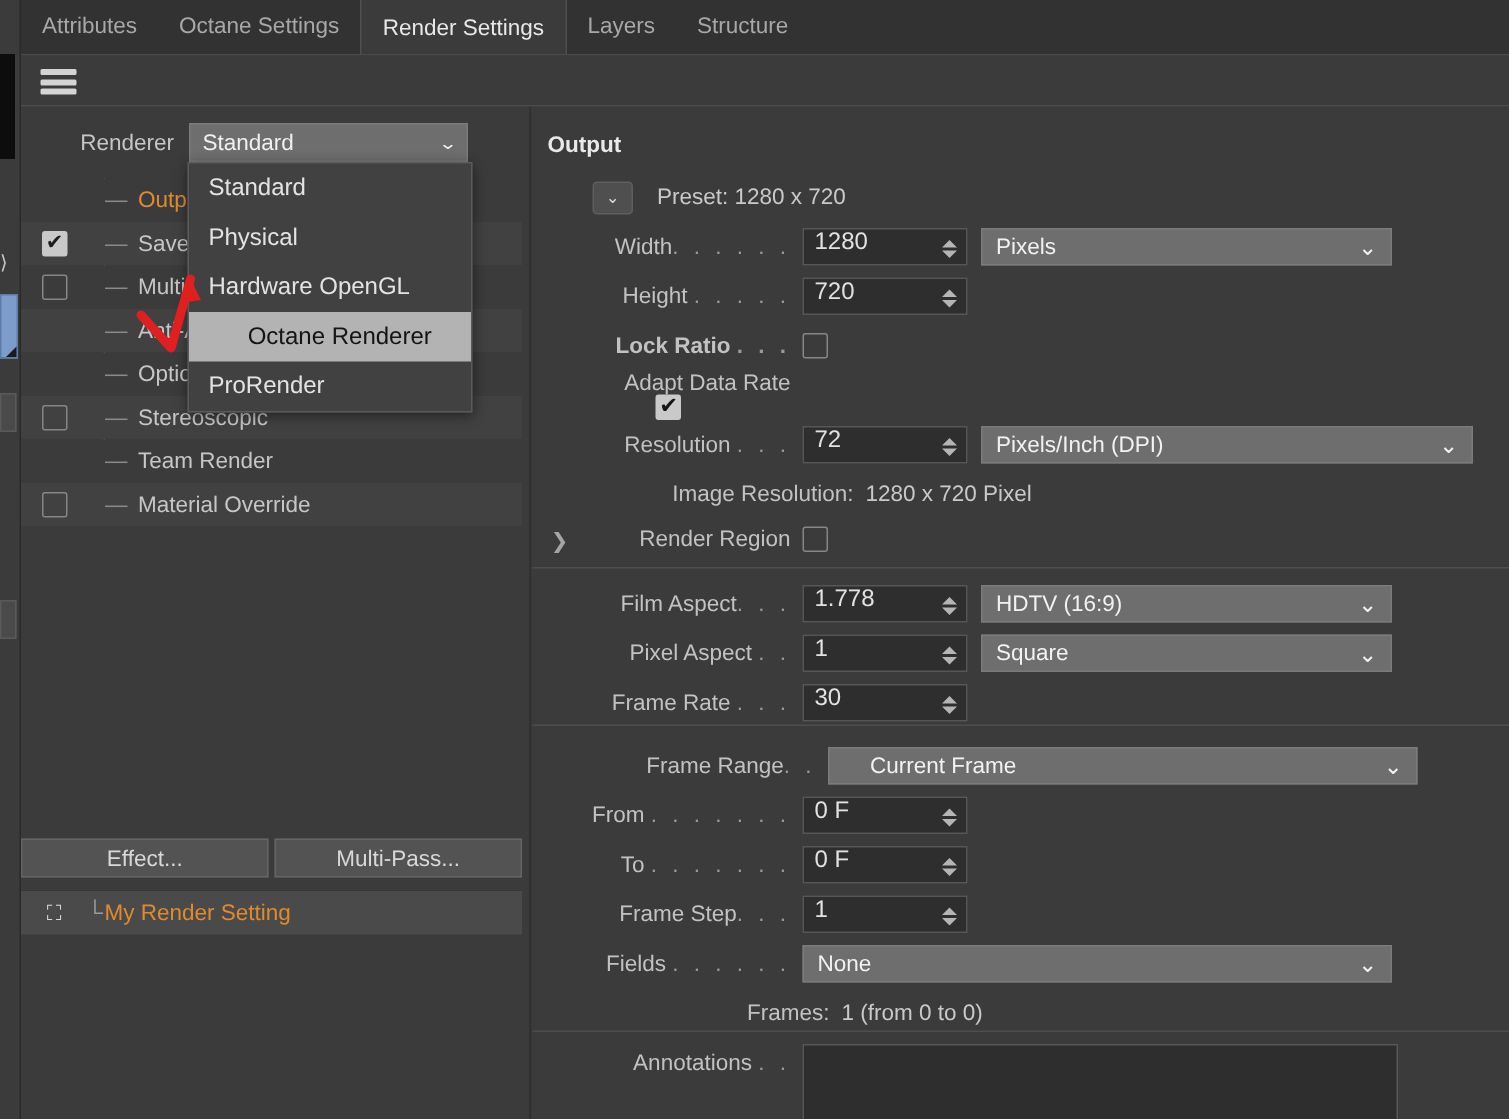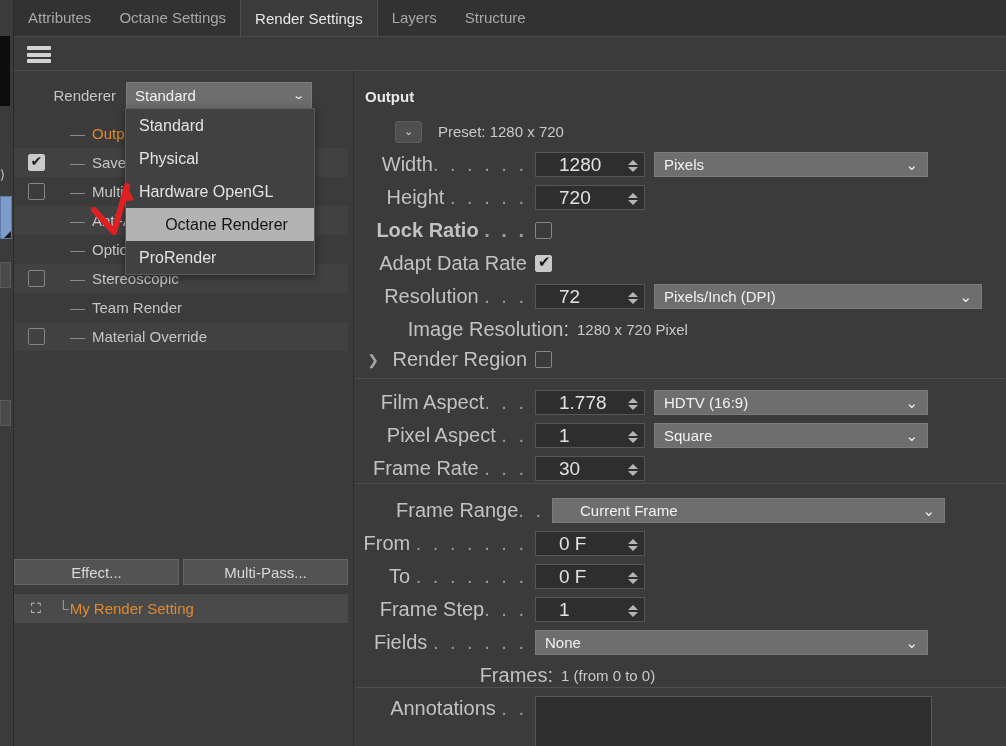--- a/index.html
+++ b/index.html
@@ -100,27 +100,27 @@
   .sr-twig { color: #9a9a9a; font-size: 15px; margin-right: 1px; }
   .sr-label { color: #e08a30; font-size: 15px; }
 
   
   .rightpanel { position: absolute; left: 355px; top: 71px; width: 651px; height: 675px;
                 background: #3b3b3b; }
   .panel-title { position: absolute; left: 10px; top: 17px; font-size: 15px;
                  font-weight: bold; color: #e9e9e9; }
 
   .frow { display: flex; align-items: center; height: 33px; }
-  .flabel { width: 180px; text-align: right; padding-right: 8px; font-size: 20px;
+  .flabel { width: 180px; text-align: right; padding-right: 8px; font-size: 15px;
             color: #c2c2c2; white-space: nowrap; overflow: hidden; }
   .dots { color: #9b9b9b; letter-spacing: 3px; }
 
   .numfield { position: relative; width: 110px; height: 25px; background: #2e2e2e;
-              border: 1px solid #565656; display: flex; align-items: center;
-              padding-left: 23px; font-size: 19px; color: #e2e2e2; cursor: text; }
+              border: 1px solid #565656; display: flex; 
+              padding-left: 7px; font-size: 16px; color: #e2e2e2; cursor: text; }
   .spin { position: absolute; right: 5px; top: 2px; width: 12px; height: 21px;
           display: flex; flex-direction: column; justify-content: center;
           align-items: center; cursor: pointer; }
   .spin i { display: block; width: 0; height: 0; border-left: 5px solid transparent;
             border-right: 5px solid transparent; }
   .spin i.up { border-bottom: 5px solid #b5b5b5; margin-bottom: 2px; }
   .spin i.dn { border-top: 5px solid #b5b5b5; }
 
   .wcombo { height: 25px; background: #6e6e6e; border: 1px solid #7b7b7b;
             display: flex; align-items: center; justify-content: space-between;
@@ -319,21 +319,21 @@
             <i class="dn"></i>
           </span>
       </span>
     </div>
 
     <div class="frow" style="position:absolute; left:0; top:143px;font-weight:bold;">
       <span class="flabel"><span>Lock Ratio</span> <span class="dots">. . .</span></span>
       <span class="sq-cb"></span>
     </div>
 
-    <div class="frow" style="position:absolute; left:0; top:176px;">
+    <div class="frow" style="position:absolute; left:0; top:176px;flex-direction:column;">
       <span class="flabel">Adapt Data Rate</span>
       <span class="sq-cb on"></span>
     </div>
 
     <div class="frow" style="position:absolute; left:0; top:209px;">
       <span class="flabel"><span>Resolution</span> <span class="dots">. . .</span></span>
       <span class="numfield">
         <span>72</span>
         <span class="spin">
             <i class="up"></i>

